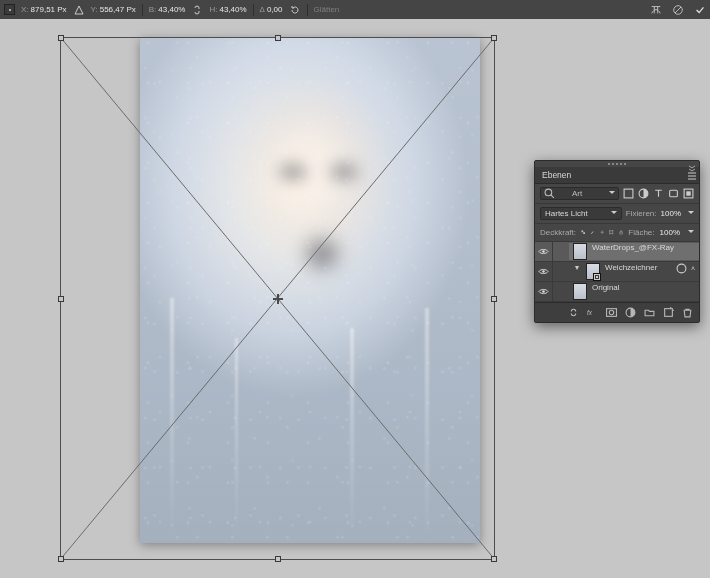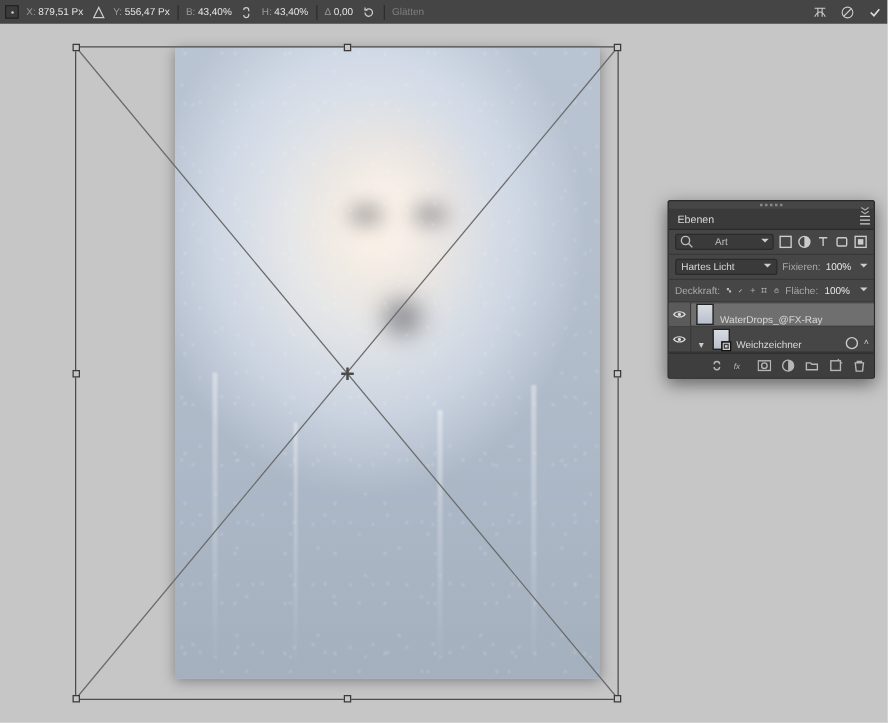--- a/index.html
+++ b/index.html
@@ -93,21 +93,21 @@
             display:flex; align-items:center; padding:0 4px; gap:3px; flex:1; }
   .lbl2 { color:#aaa; font-size:8px; }
   .val2 { color:#e8e8e8; font-size:8px; }
   .lock-row { display:flex; align-items:center; gap:5px; padding:3px 5px; border-bottom:1px solid #383838;}
   .lock-row .mini-ic { opacity:.9; }
 
   .layers { }
   .layer { display:flex; align-items:center; height:20px; border-bottom:1px solid #3a3a3a; }
   .layer .eye-col { width:18px; display:flex; align-items:center; justify-content:center;
                     border-right:1px solid #3a3a3a; height:100%; }
-  .layer .body { flex:1; display:flex; align-items:flex-end; gap:5px; padding-left:4px; position:relative;}
+  .layer .body { flex:1; display:flex; align-items:flex-start; gap:5px; padding-left:4px; position:relative;margin-left:16px;}
   .layer.sel { background:#5a5a5a; }
   .layer.sel .body { background:#6f6f6f; }
   .thumb { width:14px; height:17px; background:#cfd4dc; border:1px solid #222; position:relative; }
   .thumb.small { width:13px; height:13px; background:#fff; }
   .thumb.port { background:linear-gradient(180deg,#d7dbe3,#b9c0cb); }
   .thumb .so-badge { position:absolute; right:-2px; bottom:-2px; width:8px; height:8px;
                      background:#3a3a3a; border:1px solid #111; display:flex; align-items:center; justify-content:center;}
   .thumb .so-badge svg { width:6px; height:6px; }
   .tw { display:inline-flex; width:8px; justify-content:center; color:#ccc; }
   .indent2 .body { padding-left: 22px; }
@@ -375,20 +375,34 @@
                 <circle cx="5" cy="5" r="4" fill="none" stroke="#ccc"></circle>
               </svg>
             </span>
           <span style="font-size:7px;color:#ccc">˄</span>
         </span>
       </div>
     </div>
 
 
 
+    <div class="layer">
+      <div class="eye-col">
+          <span class="mini-ic">
+            <svg viewBox="0 0 12 12">
+              <path d="M1 6c2-3 8-3 10 0-2 3-8 3-10 0z" fill="none" stroke="#ddd"></path>
+              <circle cx="6" cy="6" r="1.4" fill="#ddd"></circle>
+            </svg>
+          </span>
+        </div>
+      <div class="body">
+        <div class="thumb port"></div>
+        <span>Original</span>
+      </div>
+    </div>
   </div>
 
   <div class="panel-footer">
     <span class="mini-ic disabled">
         <svg viewBox="0 0 10 10">
           <path d="M3 4a2 2 0 0 1 4 0M3 6a2 2 0 0 0 4 0" fill="none" stroke="#ccc"></path>
         </svg>
       </span>
     <span class="mini-ic disabled">
         <svg viewBox="0 0 12 10">

